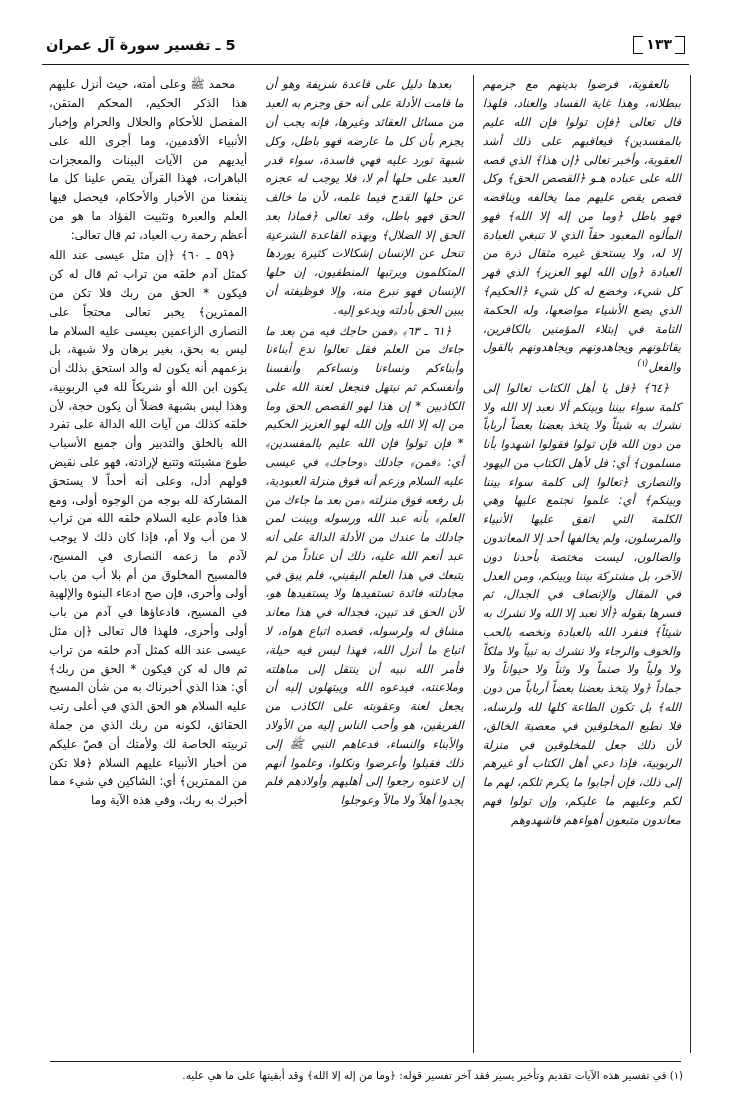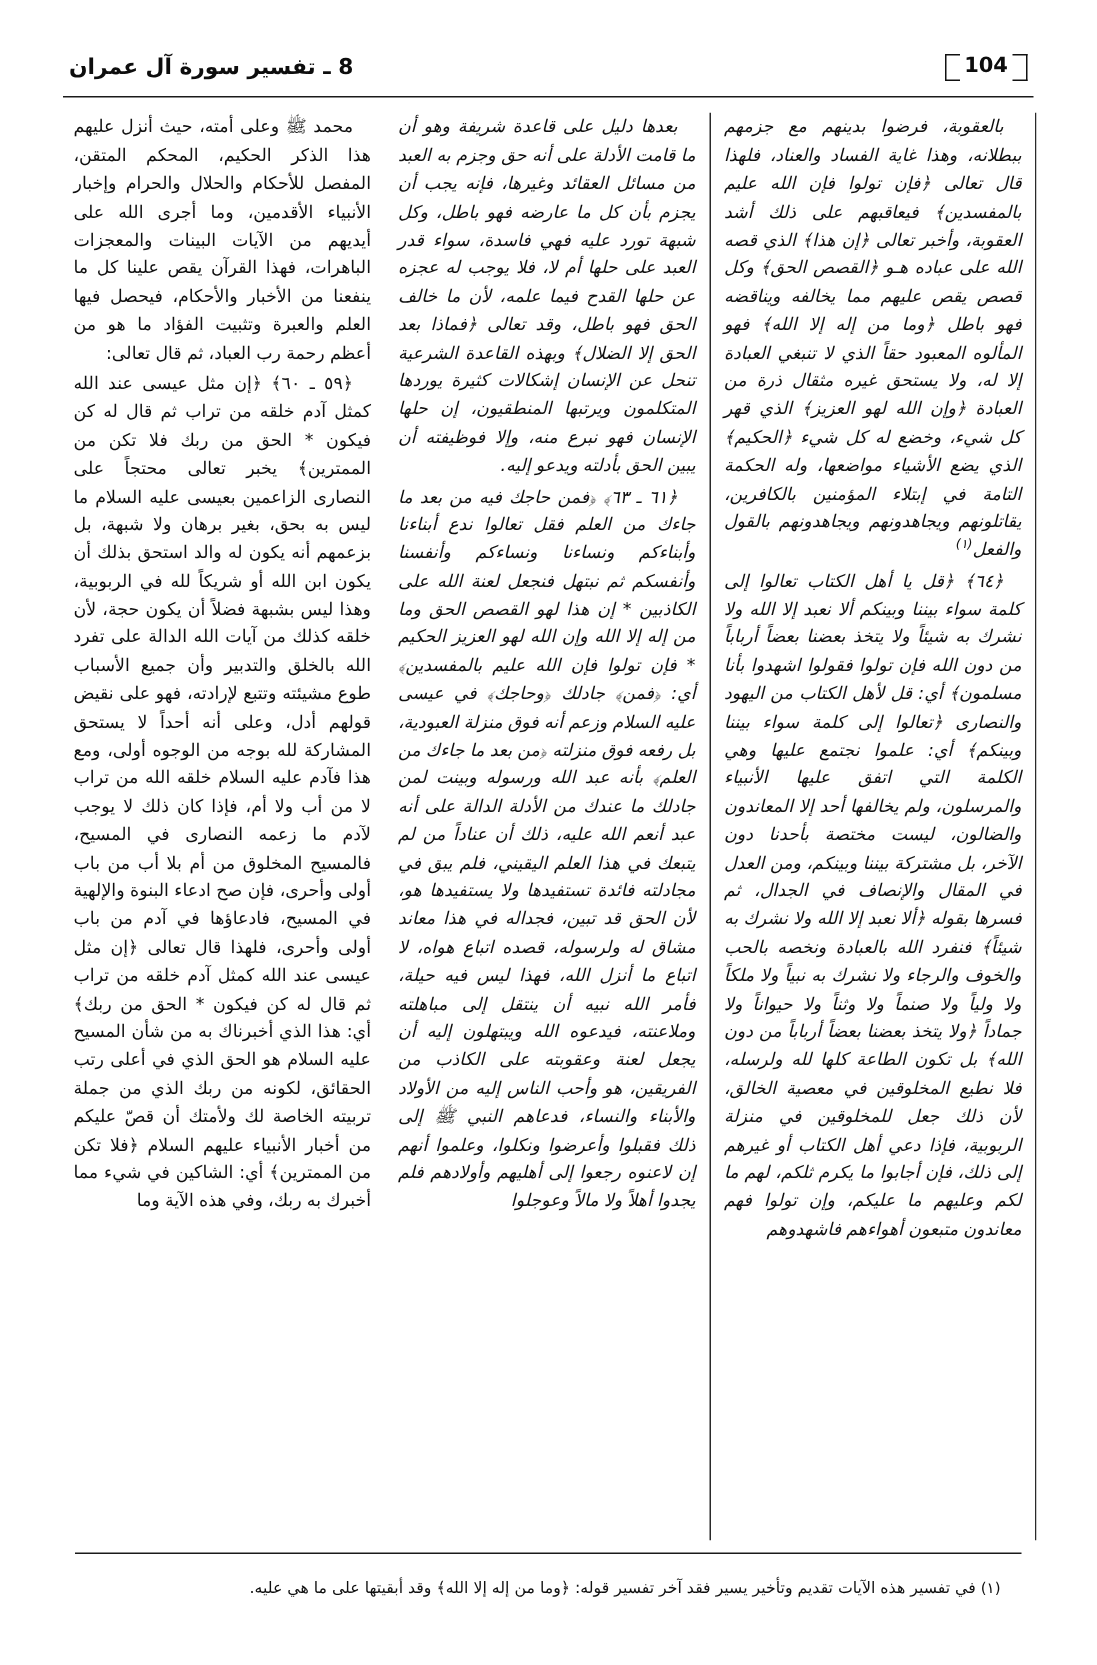--- a/index.html
+++ b/index.html
@@ -118,38 +118,38 @@
     margin-top: 8px;
     padding: 0 8px;
     direction: rtl;
   }
   .rule-bottom {
     height: 0;
     border-top: 1.2px solid #1a1a1a;
     margin: 0 2px 6px 2px;
   }
   .footnote p {
-    margin: 16px;
+    margin: 0;
     font-size: 10.5px;
     line-height: 1.5;
     text-align: justify;
     color: #0f0f0f;
   }
   .fn-num {
     font-size: 10px;
   }
 </style>
 </head>
 <body>
 
 <div class="page">
 
   <div class="header">
-    <div class="page-number-box">104</div>
-    <div class="header-title">8 ـ تفسير سورة آل عمران</div>
+    <div class="page-number-box">١٣٣</div>
+    <div class="header-title">5 ـ تفسير سورة آل عمران</div>
   </div>
 
   <div class="rule-top"></div>
 
   <div class="columns">
 
     <div class="col">
       <p class="indent">محمد ﷺ وعلى أمته، حيث أنزل عليهم هذا الذكر الحكيم، المحكم المتقن، المفصل للأحكام والحلال والحرام وإخبار الأنبياء الأقدمين، وما أجرى الله على أيديهم من الآيات البينات والمعجزات الباهرات، فهذا القرآن يقص علينا كل ما ينفعنا من الأخبار والأحكام، فيحصل فيها العلم والعبرة وتثبيت الفؤاد ما هو من أعظم رحمة رب العباد، ثم قال تعالى:</p>
       <p class="indent">﴿٥٩ ـ ٦٠﴾ ﴿إن مثل عيسى عند الله كمثل آدم خلقه من تراب ثم قال له كن فيكون * الحق من ربك فلا تكن من الممترين﴾ يخبر تعالى محتجاً على النصارى الزاعمين بعيسى عليه السلام ما ليس به بحق، بغير برهان ولا شبهة، بل بزعمهم أنه يكون له والد استحق بذلك أن يكون ابن الله أو شريكاً لله في الربوبية، وهذا ليس بشبهة فضلاً أن يكون حجة، لأن خلقه كذلك من آيات الله الدالة على تفرد الله بالخلق والتدبير وأن جميع الأسباب طوع مشيئته وتتبع لإرادته، فهو على نقيض قولهم أدل، وعلى أنه أحداً لا يستحق المشاركة لله بوجه من الوجوه أولى، ومع هذا فآدم عليه السلام خلقه الله من تراب لا من أب ولا أم، فإذا كان ذلك لا يوجب لآدم ما زعمه النصارى في المسيح، فالمسيح المخلوق من أم بلا أب من باب أولى وأحرى، فإن صح ادعاء البنوة والإلهية في المسيح، فادعاؤها في آدم من باب أولى وأحرى، فلهذا قال تعالى ﴿إن مثل عيسى عند الله كمثل آدم خلقه من تراب ثم قال له كن فيكون * الحق من ربك﴾ أي: هذا الذي أخبرناك به من شأن المسيح عليه السلام هو الحق الذي في أعلى رتب الحقائق، لكونه من ربك الذي من جملة تربيته الخاصة لك ولأمتك أن قصّ عليكم من أخبار الأنبياء عليهم السلام ﴿فلا تكن من الممترين﴾ أي: الشاكين في شيء مما أخبرك به ربك، وفي هذه الآية وما</p>
     </div>

